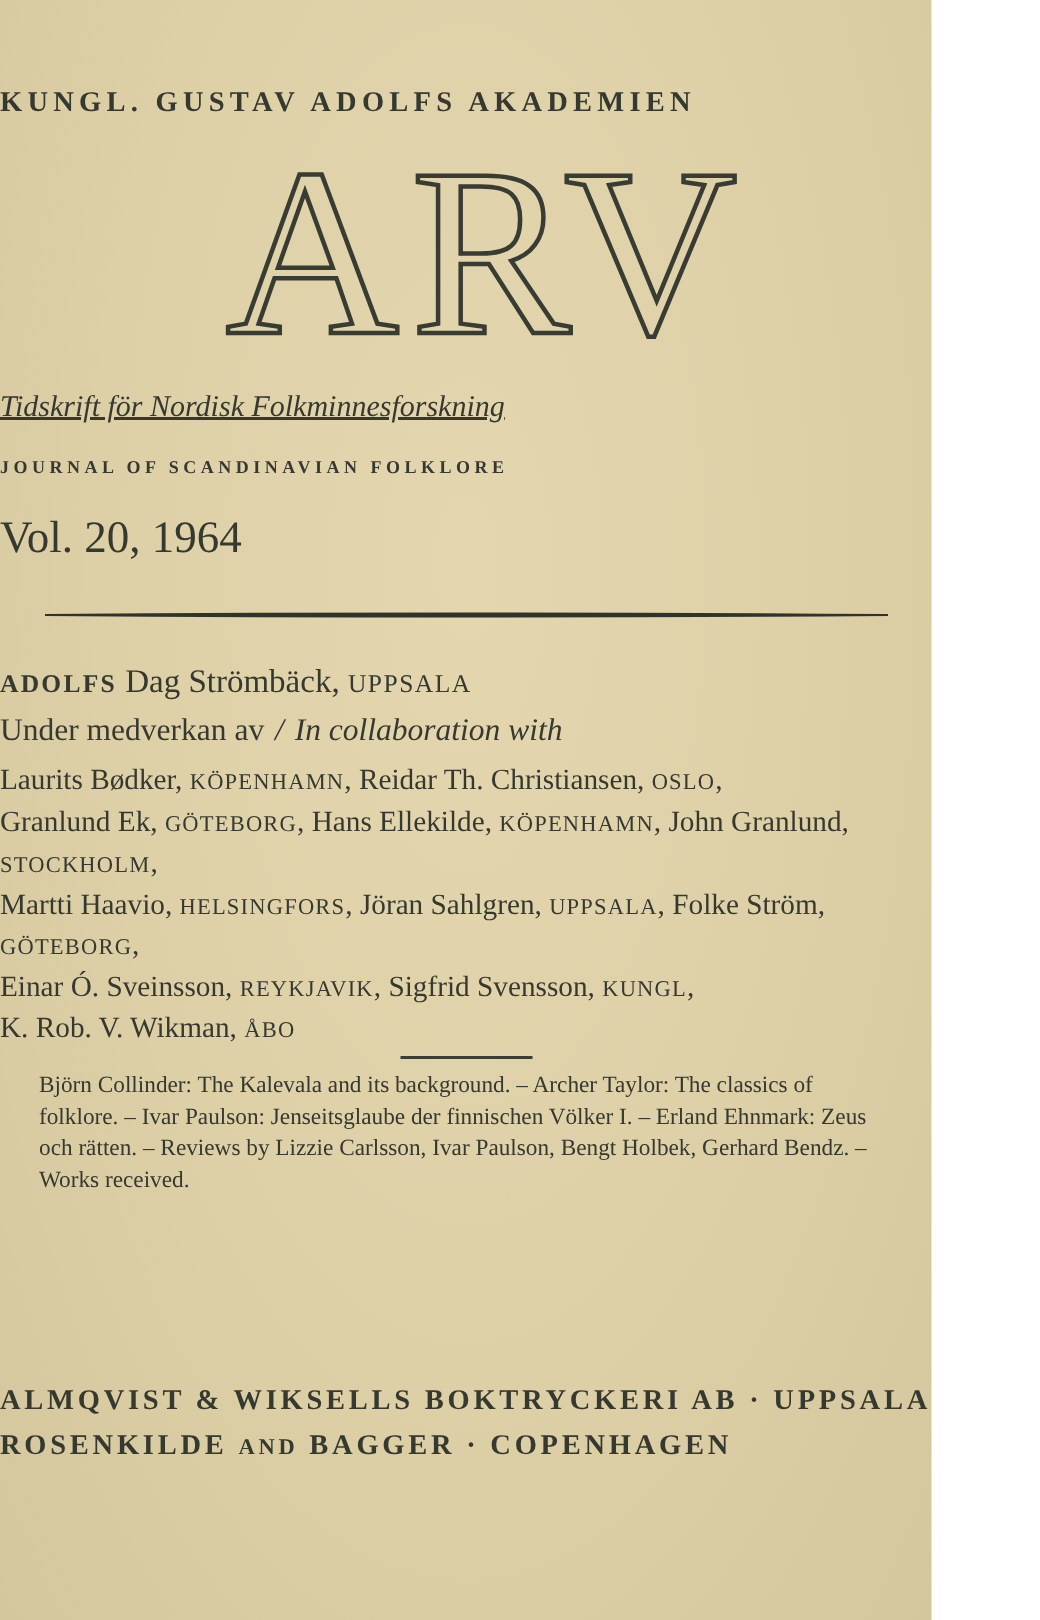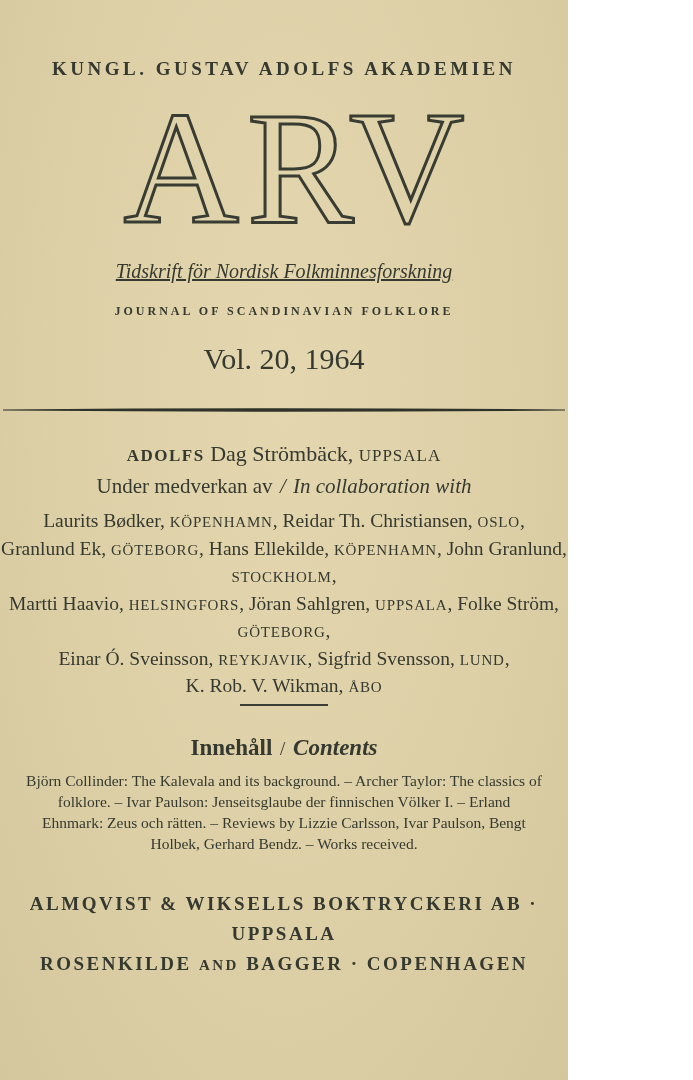--- a/index.html
+++ b/index.html
@@ -1,25 +1,25 @@
 <!DOCTYPE html>
 <html><head>
 <meta charset="utf-8">
 <style>
   html, body { margin: 0; padding: 0; }
   .page {
     position: relative;
-    width: 568px;
+    width: 621px;
     height: 1080px;
     overflow: hidden;
     background:
       radial-gradient(ellipse at 50% 35%, #e4d7af 0%, #ddd0a7 55%, #d4c79d 100%);
     font-family: "Liberation Serif", "DejaVu Serif", serif;
     color: #35392f;
-    text-align: center;
+    text-align: left;
   }
   .academy {
     padding-top: 57px;
     font-size: 19px;
     font-weight: 700;
     letter-spacing: 3.5px;
     line-height: 23px;
   }
   .arv-wrap { margin-top: 6px; padding-left: 28px; }
   .arv-wrap svg { display: block; margin: 0 auto; }
@@ -140,31 +140,26 @@
   <div class="medverkan">
     <span>Under medverkan av</span>
     <span class="sep it">/</span>
     <span class="it">In collaboration with</span>
   </div>
 
   <div class="collab">
     <div class="collab-line"><span>Laurits Bødker, </span><span class="sc">KÖPENHAMN</span><span>, Reidar Th. Christiansen, </span><span class="sc">OSLO</span><span>,</span></div>
     <div class="collab-line"><span>Granlund Ek, </span><span class="sc">GÖTEBORG</span><span>, Hans Ellekilde, </span><span class="sc">KÖPENHAMN</span><span>, John Granlund, </span><span class="sc">STOCKHOLM</span><span>,</span></div>
     <div class="collab-line"><span>Martti Haavio, </span><span class="sc">HELSINGFORS</span><span>, Jöran Sahlgren, </span><span class="sc">UPPSALA</span><span>, Folke Ström, </span><span class="sc">GÖTEBORG</span><span>,</span></div>
-    <div class="collab-line"><span>Einar Ó. Sveinsson, </span><span class="sc">REYKJAVIK</span><span>, Sigfrid Svensson, </span><span class="sc">LUND</span><span>,</span></div>
+    <div class="collab-line"><span>Einar Ó. Sveinsson, </span><span class="sc">REYKJAVIK</span><span>, Sigfrid Svensson, </span><span class="sc">KUNGL</span><span>,</span></div>
     <div class="collab-line"><span>K. Rob. V. Wikman, </span><span class="sc">ÅBO</span></div>
   </div>
 
   <div class="divider"></div>
 
-  <div class="contents-heading">
-    <span>Innehåll</span>
-    <span class="sep">/</span>
-    <span class="it">Contents</span>
-  </div>
 
   <div class="contents-body">Björn Collinder: The Kalevala and its background. – Archer Taylor: The classics of folklore. – Ivar Paulson: Jenseitsglaube der finnischen Völker I. – Erland Ehnmark: Zeus och rätten. – Reviews by Lizzie Carlsson, Ivar Paulson, Bengt Holbek, Gerhard Bendz. – Works received.</div>
 
   <div class="imprint">
     <div>ALMQVIST &amp; WIKSELLS BOKTRYCKERI AB · UPPSALA</div>
     <div><span>ROSENKILDE </span><span class="and">AND</span><span> BAGGER · COPENHAGEN</span></div>
   </div>
 
 </div>
 

